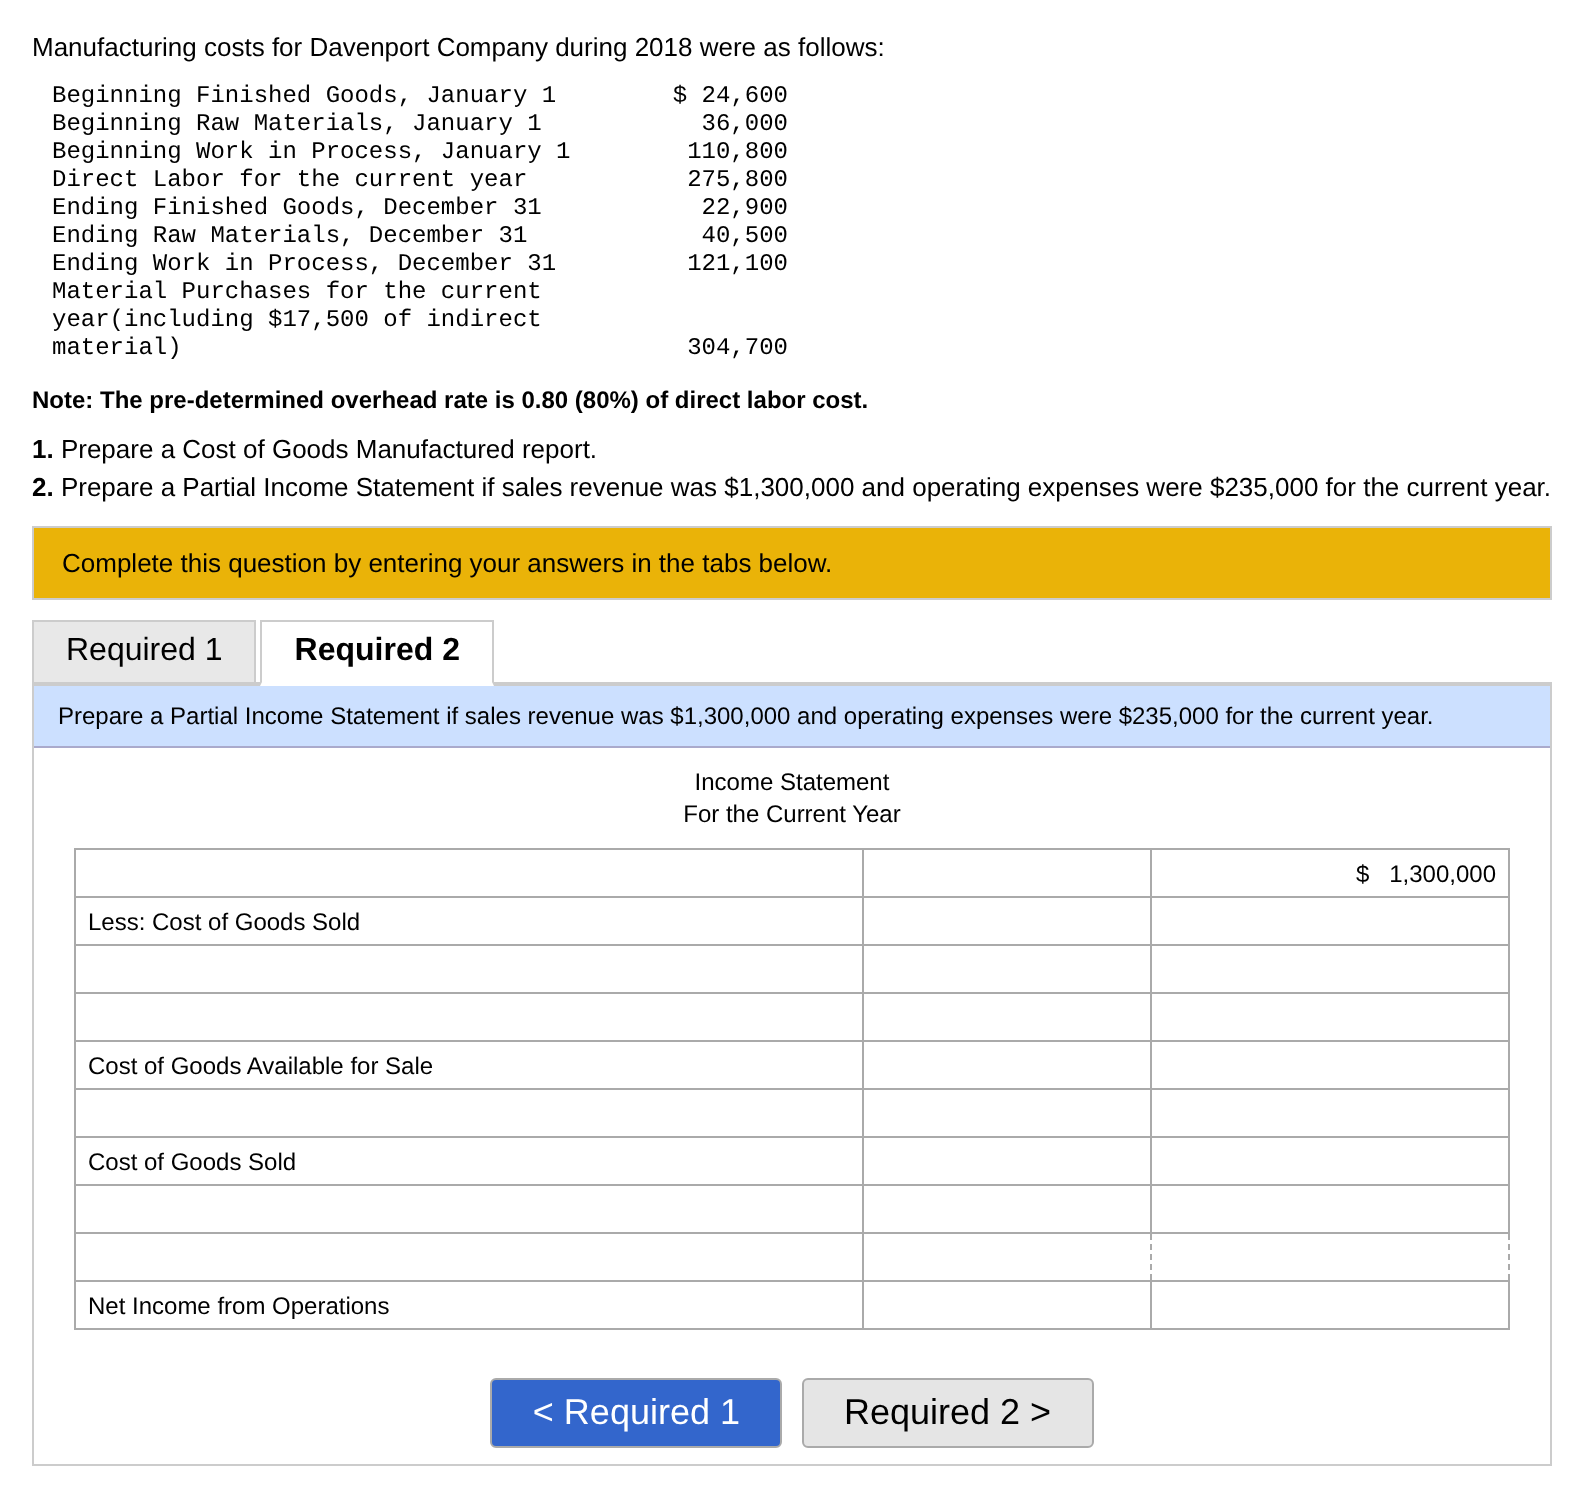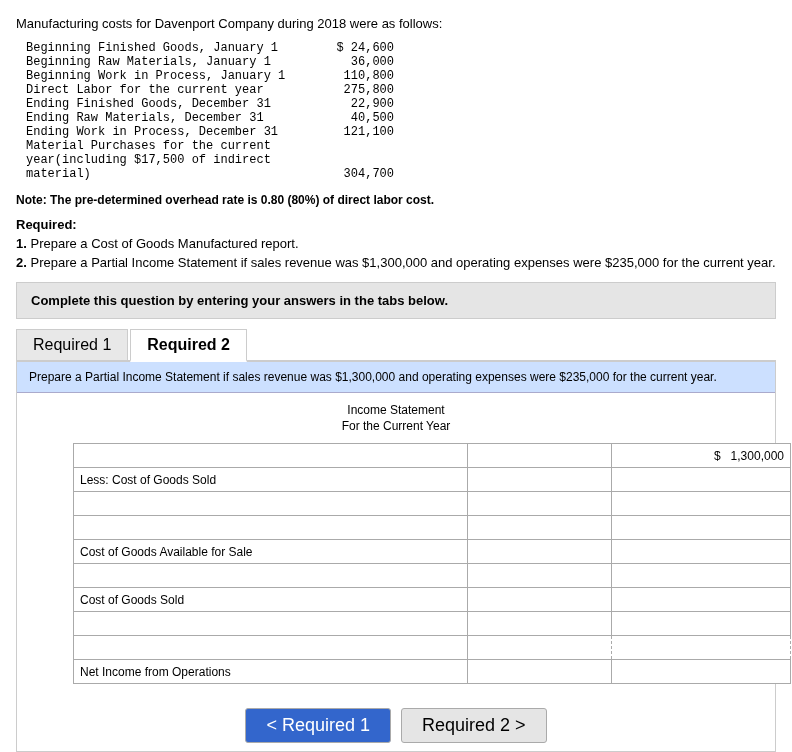--- a/index.html
+++ b/index.html
@@ -32,25 +32,25 @@
       font-size: 12px;
       font-weight: bold;
     }
     .required-section { margin-bottom: 12px; }
     .required-label { font-weight: bold; margin-bottom: 4px; font-size: 13px; }
     .required-item { margin-bottom: 4px; font-size: 13px; }
     .required-item strong { font-weight: bold; }
 
     .question-box {
       border: 1px solid #ccc;
-      background: #e5e5e5;
+      background: #eab308;
       padding: 10px 14px;
       margin-bottom: 10px;
       font-size: 13px;
-      font-weight: bold;
+      font-weight: normal;
     }
 
     .tabs-container { margin-bottom: 0; }
     .tabs-row {
       display: flex;
       gap: 2px;
       border-bottom: 2px solid #ccc;
     }
     .tab {
       padding: 6px 16px;
@@ -99,21 +99,20 @@
     .report-subtitle2 {
       text-align: center;
       font-size: 12px;
       margin-bottom: 10px;
     }
 
     .income-table {
       width: 100%;
       border-collapse: collapse;
       font-size: 12px;
-      margin-left: 36px;
     }
     .income-table td {
       border: 1px solid #aaa;
       padding: 4px 6px;
       height: 24px;
     }
     .income-table td.label-cell {
       width: 55%;
       background: #fff;
     }
@@ -209,21 +208,20 @@
     <span class="label">    material)</span>
     <span class="value">304,700</span>
   </div>
 </div>
 
 <div class="note-text">
   <span>Note: The pre-determined overhead rate is 0.80 (80%) of direct labor cost.</span>
 </div>
 
 <div class="required-section">
-  <div class="required-label">Required:</div>
   <div class="required-item">
     <strong>1.</strong> Prepare a Cost of Goods Manufactured report.
   </div>
   <div class="required-item">
     <strong>2.</strong> Prepare a Partial Income Statement if sales revenue was $1,300,000 and operating expenses were $235,000 for the current year.
   </div>
 </div>
 
 <div class="question-box">Complete this question by entering your answers in the tabs below.</div>
 

